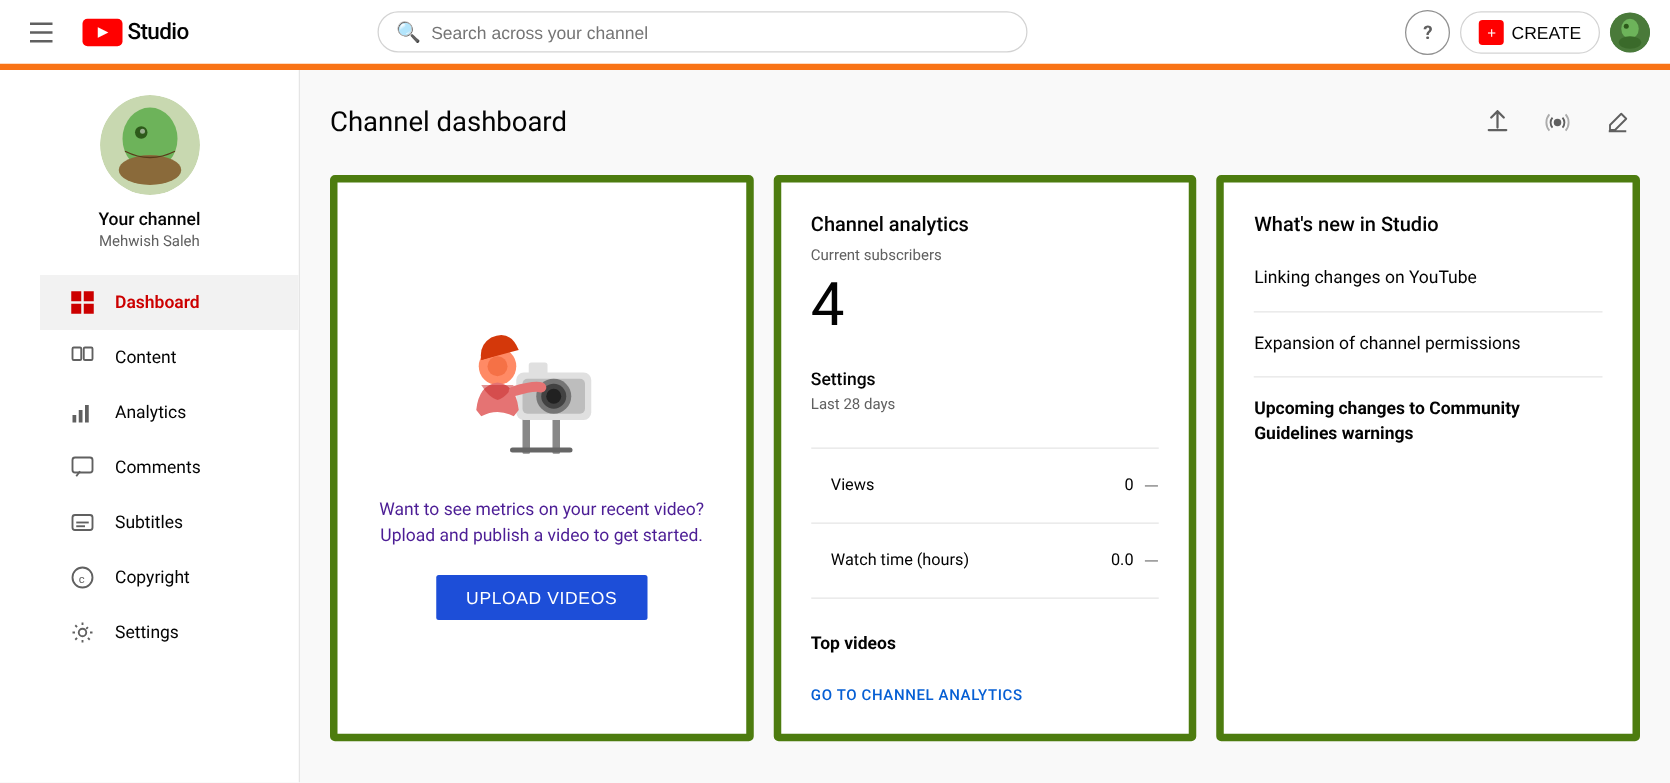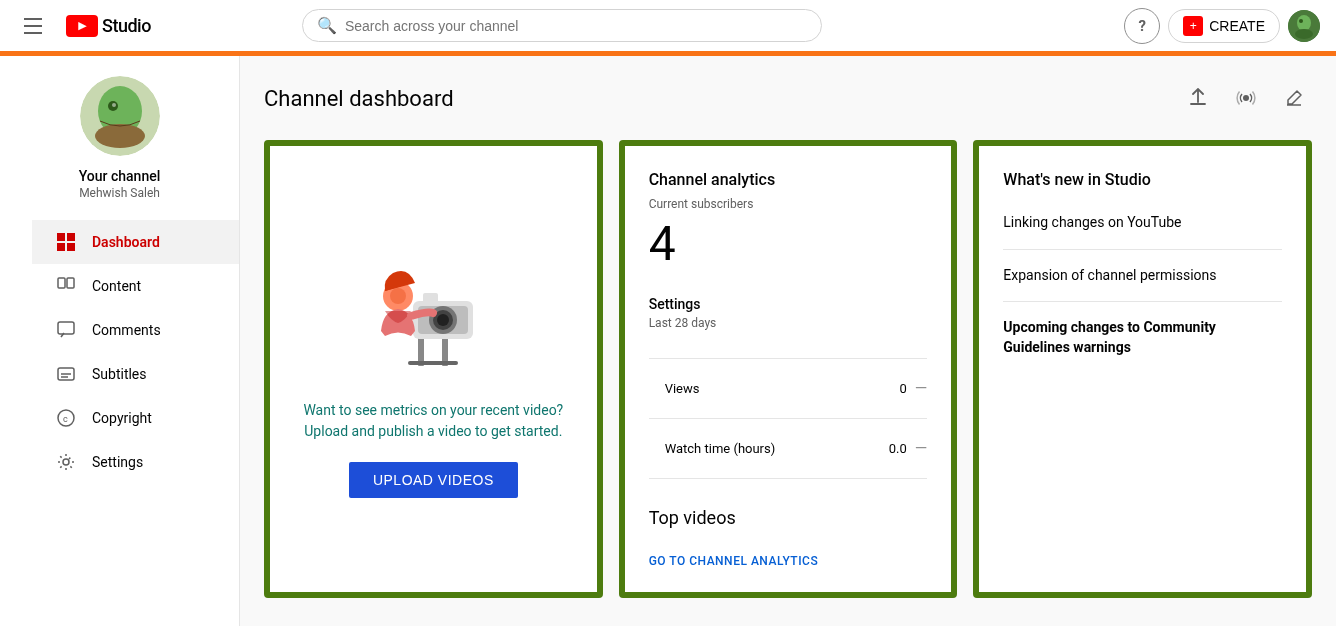--- a/index.html
+++ b/index.html
@@ -75,41 +75,41 @@
 
     
     .card {
       background: #fff; border: 6px solid #4d7c0f; border-radius: 4px; padding: 24px;
       display: flex; flex-direction: column;
     }
 
     
     .upload-card { align-items: center; justify-content: center; min-height: 400px; }
     .upload-illustration { margin-bottom: 16px; }
-    .upload-text { text-align: center; font-size: 14px; color: #0f766e; line-height: 1.5; margin-bottom: 20px; }
+    .upload-text { text-align: center; font-size: 14px; color: #4c1d95; line-height: 1.5; margin-bottom: 20px; }
     .upload-btn {
       background: #1d4ed8; color: white; border: none; border-radius: 2px;
       padding: 10px 24px; font-size: 14px; font-weight: 500; cursor: pointer; letter-spacing: 0.5px;
     }
 
     
     .analytics-card { }
     .card-title { font-size: 16px; font-weight: 500; margin-bottom: 8px; }
     .subscribers-label { font-size: 12px; color: #606060; margin-bottom: 4px; }
     .subscribers-count { font-size: 48px; font-weight: 400; margin-bottom: 24px; }
     .summary-header { font-size: 14px; font-weight: 500; margin-bottom: 4px; }
     .summary-period { font-size: 12px; color: #606060; margin-bottom: 16px; }
     .divider { border: none; border-top: 1px solid #e5e5e5; margin: 12px 0; }
     .stat-row { display: flex; align-items: center; justify-content: space-between; padding: 8px 0; margin-left: 16px; }
     .stat-label { font-size: 13px; color: #030303; }
     .stat-value-row { display: flex; align-items: center; gap: 8px; }
     .stat-value { font-size: 13px; }
     .stat-change { font-size: 16px; color: #909090; }
     .top-videos-section { margin-top: 16px; }
-    .top-videos-label { font-size: 18px; font-weight: 400; margin-bottom: 2px; }
+    .top-videos-label { font-size: 14px; font-weight: 700; margin-bottom: 2px; }
     .top-videos-period { font-size: 12px; color: #606060; }
     .analytics-link {
       margin-top: 24px; color: #065fd4; font-size: 12px; font-weight: 500;
       text-transform: uppercase; text-decoration: none; letter-spacing: 0.5px; cursor: pointer;
     }
 
     
     .whats-new-card { }
     .news-item { padding: 16px 0; border-bottom: 1px solid #e5e5e5; cursor: pointer; }
     .news-item:last-child { border-bottom: none; font-weight: bold; }
@@ -192,20 +192,30 @@
           <svg width="20" height="20" viewBox="0 0 20 20">
               <rect x="2" y="2" width="7" height="10" rx="1" fill="none" stroke="#606060" stroke-width="1.5"></rect>
               <rect x="11" y="2" width="7" height="10" rx="1" fill="none" stroke="#606060" stroke-width="1.5"></rect>
             </svg>
         </span>
         <span>Content</span>
       </div>
       <div class="nav-item">
         <span class="nav-icon">
           <svg width="20" height="20" viewBox="0 0 20 20">
+              <rect x="2" y="12" width="3" height="6" fill="#606060"></rect>
+              <rect x="7" y="8" width="3" height="10" fill="#606060"></rect>
+              <rect x="12" y="4" width="3" height="14" fill="#606060"></rect>
+            </svg>
+        </span>
+        <span>Analytics</span>
+      </div>
+      <div class="nav-item">
+        <span class="nav-icon">
+          <svg width="20" height="20" viewBox="0 0 20 20">
               <rect x="2" y="2" width="16" height="12" rx="2" fill="none" stroke="#606060" stroke-width="1.5"></rect>
               <path d="M5 17 L8 13" stroke="#606060" stroke-width="1.5"></path>
             </svg>
         </span>
         <span>Comments</span>
       </div>
       <div class="nav-item">
         <span class="nav-icon">
           <svg width="20" height="20" viewBox="0 0 20 20">
               <rect x="2" y="4" width="16" height="12" rx="2" fill="none" stroke="#606060" stroke-width="1.5"></rect>

